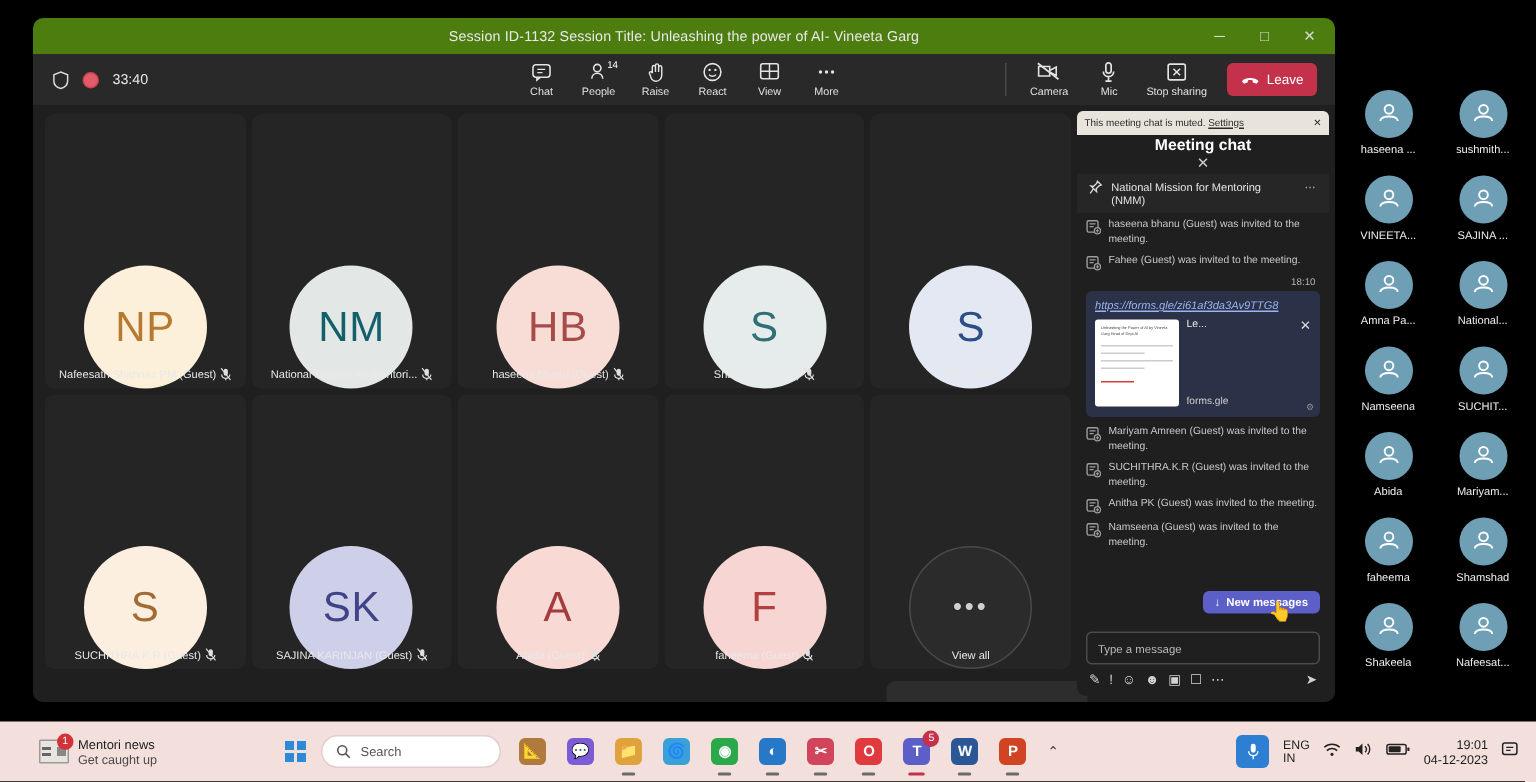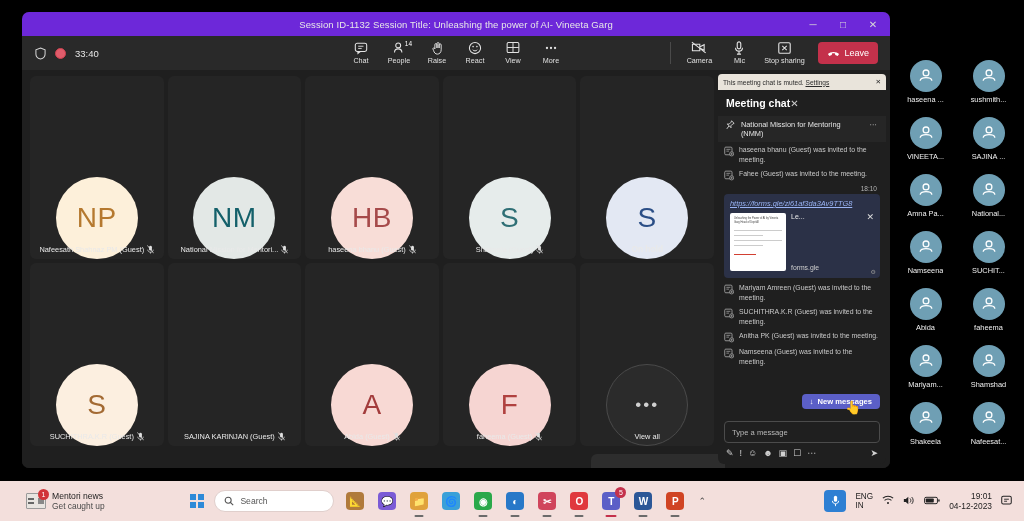--- a/index.html
+++ b/index.html
@@ -15,21 +15,21 @@
   .teams-window {
     position: absolute; left: 22px; top: 12px;
     width: 868px; height: 456px;
     background: #1f1f1f;
     border-radius: 7px;
     overflow: hidden;
   }
 
   
   .titlebar {
-    position: relative; height: 24px; background: #6d28d9;
+    position: relative; height: 24px; background: #4d7c0f;
     display: flex; align-items: center; justify-content: center;
   }
   .title-text { font-size: 9.5px; color: #e8e8e8; letter-spacing: .1px; }
   .win-btns { position: absolute; right: 2px; top: 0; height: 24px; display: flex; }
   .win-btn { width: 30px; height: 24px; display: flex; align-items: center;
              justify-content: center; color: #d8d8d8; font-size: 10px; }
 
   
   .toolbar {
     position: relative; height: 34px; background: #292929;
@@ -114,22 +114,23 @@
     position: absolute; right: 4px; top: 4px; width: 168px; height: 390px;
     background: #1f1f1f; border-radius: 6px; display: flex; flex-direction: column;
   }
   .chat-muted-bar {
     height: 16px; background: #e9e4db; color: #2b2b2b; font-size: 6.6px;
     display: flex; align-items: center; justify-content: space-between;
     padding: 0 5px; border-radius: 4px 4px 0 0;
   }
   .chat-muted-bar .link { text-decoration: underline; }
   .chat-head {
-    height: 26px; display: flex; align-items: center; justify-content: flex-start;
+    height: 26px; display: flex; align-items: center; justify-content: center;
     padding: 0 8px;
+    flex-direction: column;
   }
   .chat-head h2 { font-size: 10.5px; color: #fff; font-weight: bold; }
   .chat-x { color: #cfcfcf; font-size: 10px; }
   .pinned {
     display: flex; align-items: flex-start; gap: 6px; padding: 4px 8px;
     background: #262626; font-size: 7.4px; color: #e4e4e4;
   }
   .pinned .dots { margin-left: auto; color: #bdbdbd; letter-spacing: 1px; }
 
   .chat-body {
@@ -441,20 +442,21 @@
             <div class="tile-label">
               <span>SUCHITHRA.K.R (Guest)</span>
               <svg class="mic-off" viewBox="0 0 8 10">
                 <rect x="2.4" y=".8" width="3.2" height="5.4" rx="1.6" fill="#e0e0e0"></rect>
                 <path d="M.9 5.2c0 1.7 1.4 2.9 3.1 2.9s3.1-1.2 3.1-2.9M4 8.1V9.6" fill="none" stroke="#e0e0e0" stroke-width=".9"></path>
                 <path d="M.4.3l7.2 9" stroke="#e0e0e0" stroke-width=".9"></path>
               </svg>
             </div>
           </div>
           <div class="tile">
+            <div class="avatar-lg" style="background:#ced0ea;color:#3f4487">SK</div>
             <div class="tile-label">
               <span>SAJINA KARINJAN (Guest)</span>
               <svg class="mic-off" viewBox="0 0 8 10">
                 <rect x="2.4" y=".8" width="3.2" height="5.4" rx="1.6" fill="#e0e0e0"></rect>
                 <path d="M.9 5.2c0 1.7 1.4 2.9 3.1 2.9s3.1-1.2 3.1-2.9M4 8.1V9.6" fill="none" stroke="#e0e0e0" stroke-width=".9"></path>
                 <path d="M.4.3l7.2 9" stroke="#e0e0e0" stroke-width=".9"></path>
               </svg>
             </div>
           </div>
           <div class="tile">
@@ -697,30 +699,30 @@
         </div>
         <div class="fs-name">Abida</div>
       </div>
       <div class="fs-cell">
         <div class="fs-avatar">
           <svg width="20" height="20" viewBox="0 0 22 22">
             <circle cx="11" cy="7.6" r="3.2" fill="none" stroke="#fff" stroke-width="1.4"></circle>
             <path d="M4.6 16.2c0-2.2 2.9-3.4 6.4-3.4s6.4 1.2 6.4 3.4" fill="none" stroke="#fff" stroke-width="1.4"></path>
           </svg>
         </div>
+        <div class="fs-name">Mariyam...</div>
+      </div>
+      <div class="fs-cell">
+        <div class="fs-avatar">
+          <svg width="20" height="20" viewBox="0 0 22 22">
+            <circle cx="11" cy="7.6" r="3.2" fill="none" stroke="#fff" stroke-width="1.4"></circle>
+            <path d="M4.6 16.2c0-2.2 2.9-3.4 6.4-3.4s6.4 1.2 6.4 3.4" fill="none" stroke="#fff" stroke-width="1.4"></path>
+          </svg>
+        </div>
         <div class="fs-name">faheema</div>
-      </div>
-      <div class="fs-cell">
-        <div class="fs-avatar">
-          <svg width="20" height="20" viewBox="0 0 22 22">
-            <circle cx="11" cy="7.6" r="3.2" fill="none" stroke="#fff" stroke-width="1.4"></circle>
-            <path d="M4.6 16.2c0-2.2 2.9-3.4 6.4-3.4s6.4 1.2 6.4 3.4" fill="none" stroke="#fff" stroke-width="1.4"></path>
-          </svg>
-        </div>
-        <div class="fs-name">Mariyam...</div>
       </div>
       <div class="fs-cell">
         <div class="fs-avatar">
           <svg width="20" height="20" viewBox="0 0 22 22">
             <circle cx="11" cy="7.6" r="3.2" fill="none" stroke="#fff" stroke-width="1.4"></circle>
             <path d="M4.6 16.2c0-2.2 2.9-3.4 6.4-3.4s6.4 1.2 6.4 3.4" fill="none" stroke="#fff" stroke-width="1.4"></path>
           </svg>
         </div>
         <div class="fs-name">Shamshad</div>
       </div>

